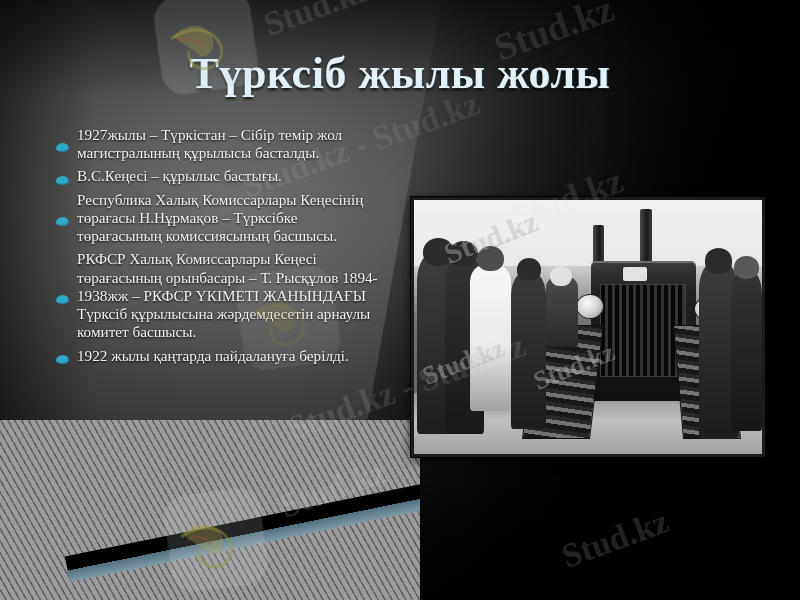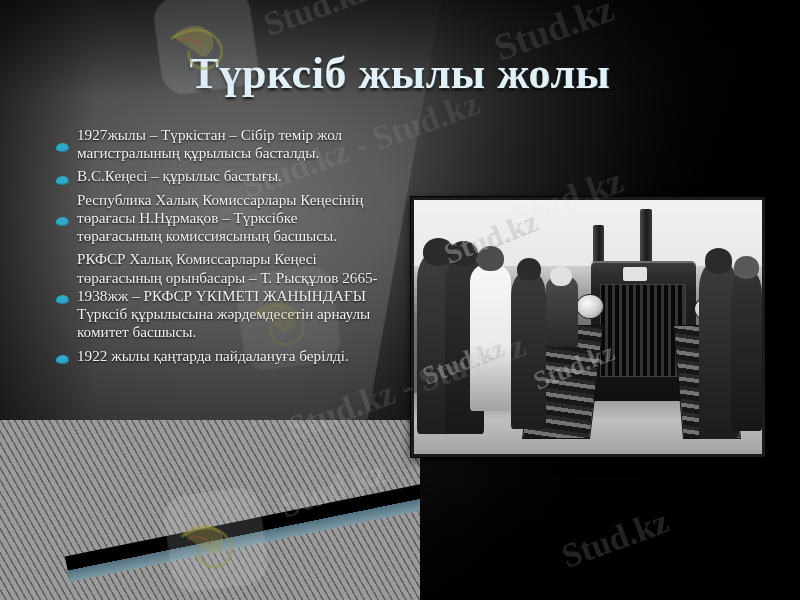--- a/index.html
+++ b/index.html
@@ -354,21 +354,21 @@
       <span class="bullet-text">В.С.Кеңесі – құрылыс бастығы.</span>
     </div>
 
     <div class="bullet-row">
       <span class="bullet-marker"></span>
       <span class="bullet-text">Республика Халық Комиссарлары Кеңесінің төрағасы Н.Нұрмақов – Түрксібке төрағасының комиссиясының басшысы.</span>
     </div>
 
     <div class="bullet-row">
       <span class="bullet-marker"></span>
-      <span class="bullet-text">РКФСР Халық Комиссарлары Кеңесі төрағасының орынбасары – Т. Рысқұлов 2665-1938жж – РКФСР ҮКІМЕТІ ЖАНЫНДАҒЫ Түрксіб құрылысына жәрдемдесетін арнаулы комитет басшысы.</span>
+      <span class="bullet-text">РКФСР Халық Комиссарлары Кеңесі төрағасының орынбасары – Т. Рысқұлов 1894-1938жж – РКФСР ҮКІМЕТІ ЖАНЫНДАҒЫ Түрксіб құрылысына жәрдемдесетін арнаулы комитет басшысы.</span>
     </div>
 
     <div class="bullet-row">
       <span class="bullet-marker"></span>
       <span class="bullet-text">1922 жылы қаңтарда пайдалануға берілді.</span>
     </div>
 
   </div>
 
   <div class="photo-frame">

